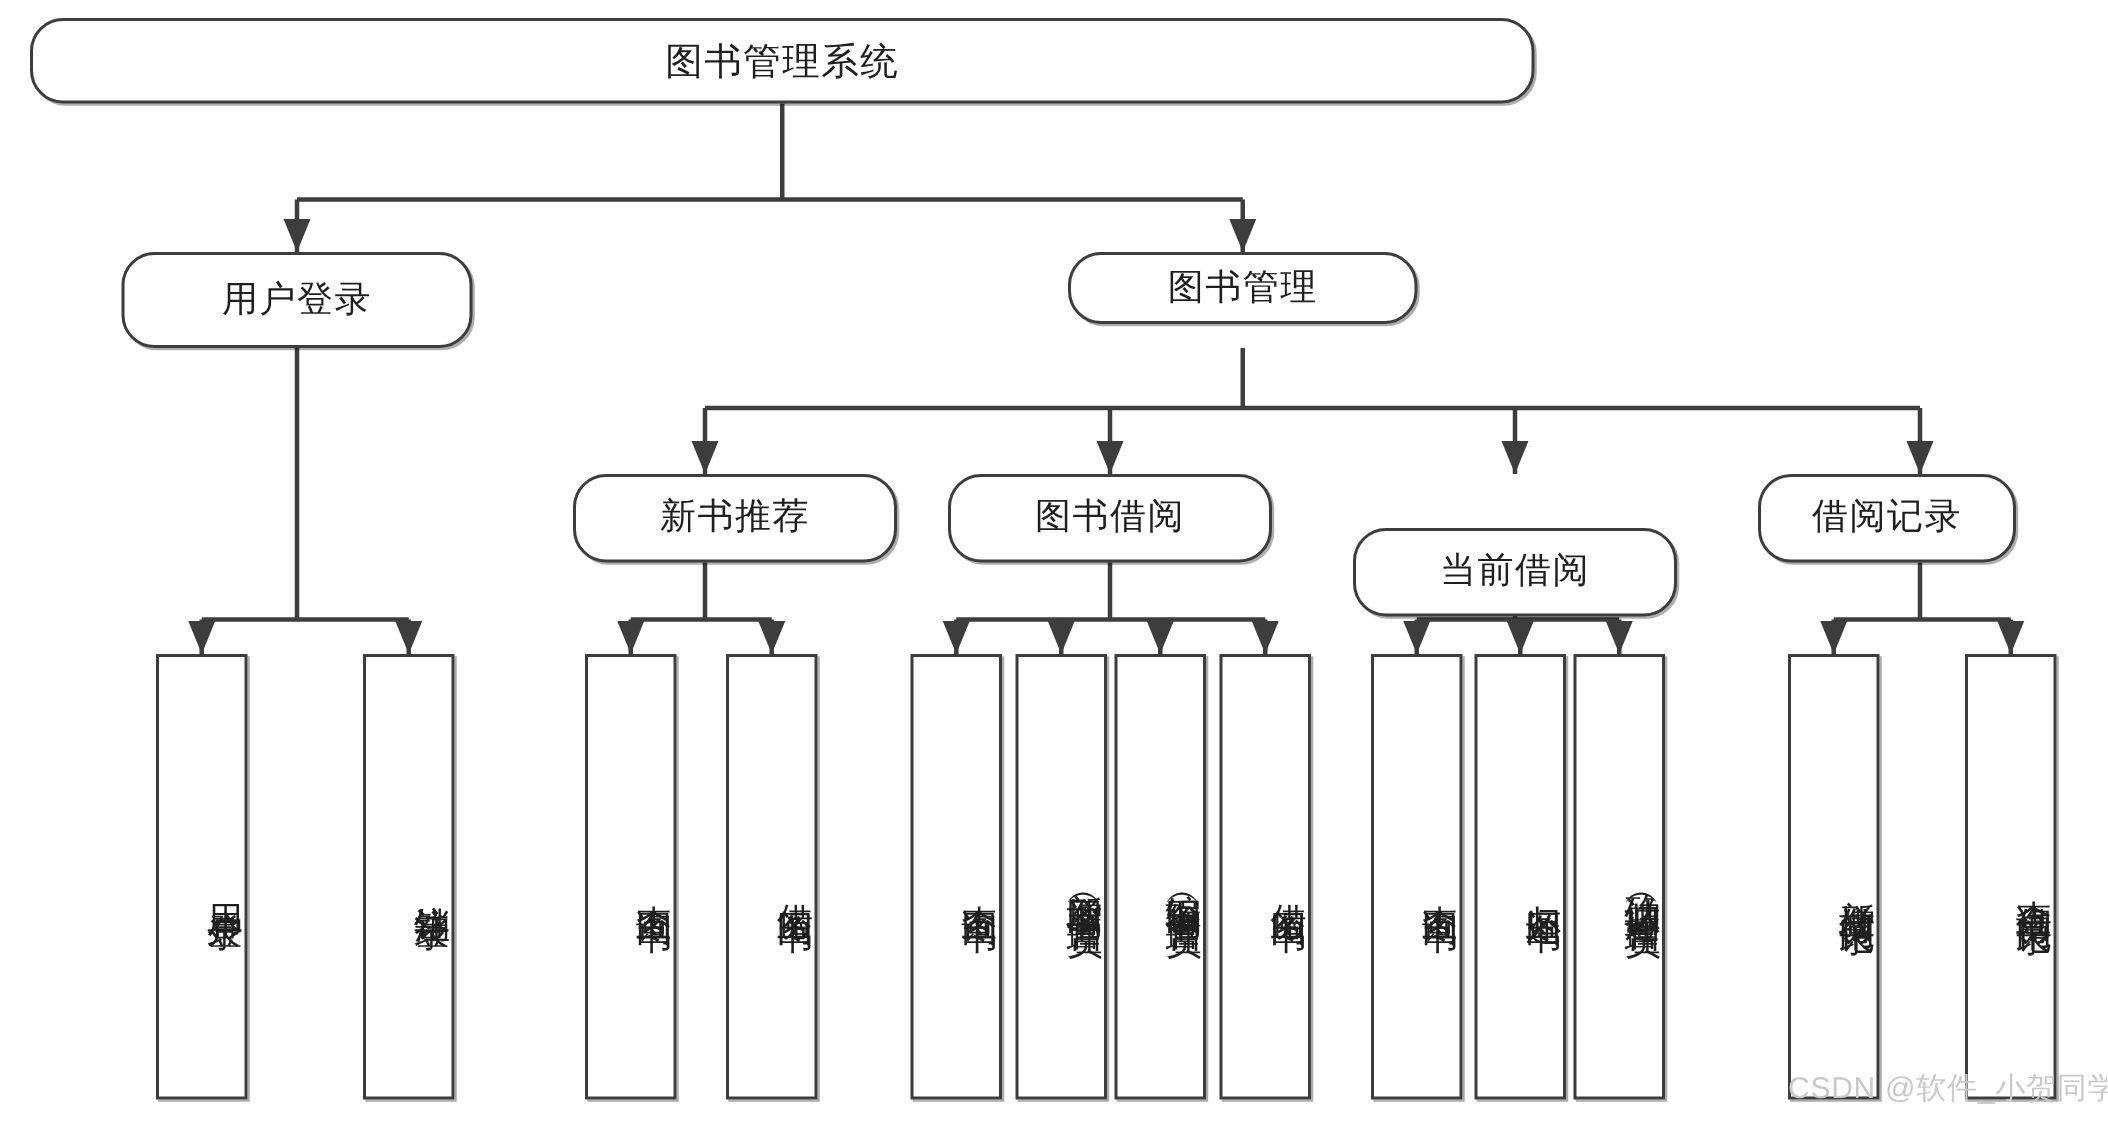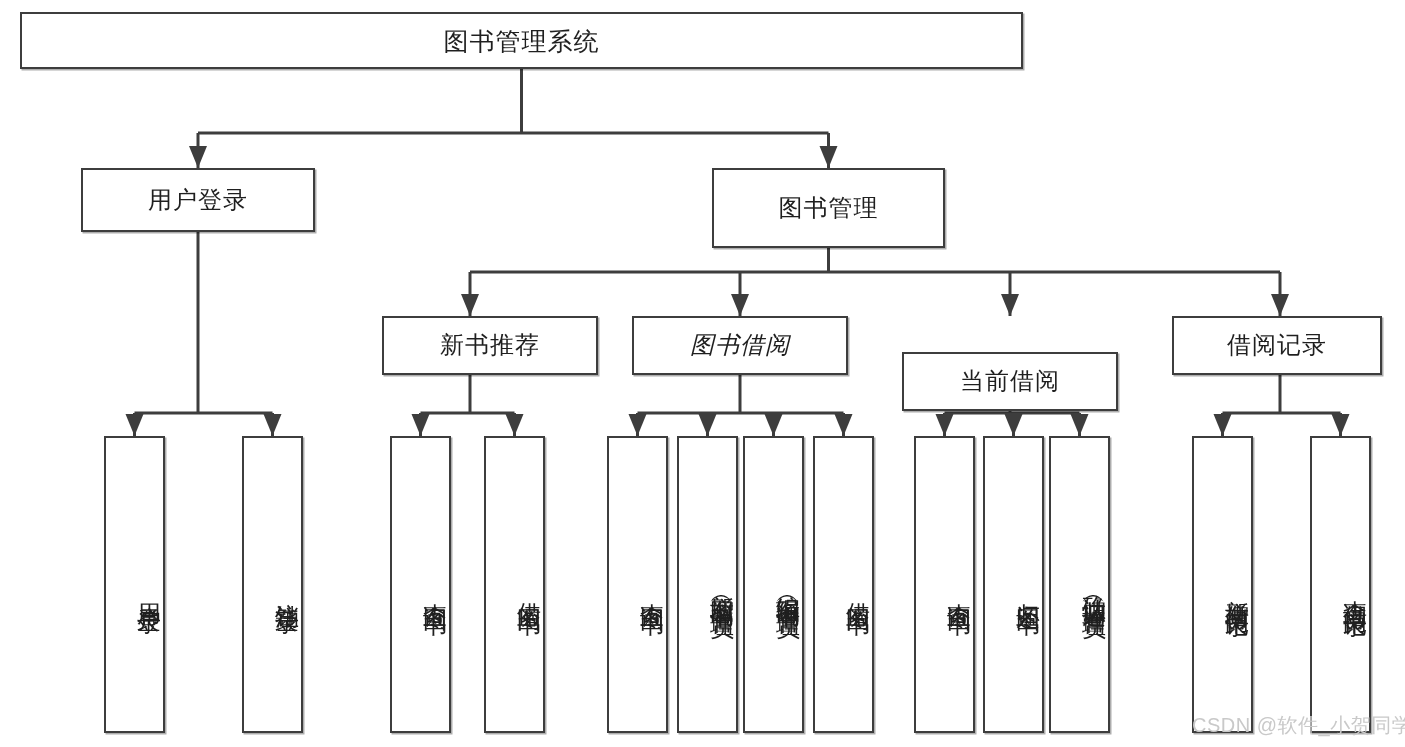--- a/index.html
+++ b/index.html
@@ -33,20 +33,21 @@
     display: flex;
     align-items: center;
     justify-content: center;
     color: #1f1f1f;
     box-shadow: 1.5px 1.5px 0 rgba(0,0,0,0.32);
   }
   .node.horiz {
     font-size: 24px;
     letter-spacing: 1px;
     line-height: 1.2;
+    border-radius: 22px;
   }
   .node.vert {
     writing-mode: vertical-rl;
     text-orientation: upright;
     font-size: 24px;
     letter-spacing: 3px;
     line-height: 1.15;
     align-items: flex-start;
     justify-content: center;
     padding-top: 10px;
@@ -117,25 +118,25 @@
       <line x1="1280" y1="375" x2="1280" y2="413" stroke="#3d3d3d" stroke-width="3"></line>
       <line x1="1222.5" y1="413" x2="1340.5" y2="413" stroke="#3d3d3d" stroke-width="3"></line>
       <line x1="1222.5" y1="413" x2="1222.5" y2="436" stroke="#3d3d3d" stroke-width="3"></line>
       <polygon points="1213.5,414 1231.5,414 1222.5,436" fill="#3d3d3d"></polygon>
       <line x1="1340.5" y1="413" x2="1340.5" y2="436" stroke="#3d3d3d" stroke-width="3"></line>
       <polygon points="1331.5,414 1349.5,414 1340.5,436" fill="#3d3d3d"></polygon>
     </svg>
   <div id="nodes">
       <div class="node horiz root" style="left: 20px; top: 12px; width: 1003px; height: 57px;">图书管理系统</div>
       <div class="node horiz" style="left: 81px; top: 168px; width: 234px; height: 64px;">用户登录</div>
-      <div class="node horiz" style="left: 712px; top: 168px; width: 233px; height: 80px;">图书管理</div>
+      <div class="node horiz" style="left: 712px; top: 168px; width: 233px; height: 48px;">图书管理</div>
       <div class="node horiz" style="left: 362px; top: 316px; width: 216px; height: 59px; margin-left: 20px;">新书推荐</div>
-      <div class="node horiz" style="left: 632px; top: 316px; width: 216px; height: 59px; font-style: italic;">图书借阅</div>
+      <div class="node horiz" style="left: 632px; top: 316px; width: 216px; height: 59px;">图书借阅</div>
       <div class="node horiz" style="left: 902px; top: 316px; width: 216px; height: 59px; margin-top: 36px;">当前借阅</div>
-      <div class="node horiz" style="left: 1172px; top: 316px; width: 210px; height: 59px;">借阅记录</div>
+      <div class="node horiz" style="left: 1172px; top: 316px; width: 172px; height: 59px;">借阅记录</div>
       <div class="node vert" style="left: 104px; top: 436px; width: 61px; height: 297px;">用户登录</div>
       <div class="node vert" style="left: 242px; top: 436px; width: 61px; height: 297px;">注销登录</div>
       <div class="node vert" style="left: 390px; top: 436px; width: 61px; height: 297px;">查询图书</div>
       <div class="node vert" style="left: 484px; top: 436px; width: 61px; height: 297px;">借阅图书</div>
       <div class="node vert" style="left: 607px; top: 436px; width: 61px; height: 297px;">查询图书</div>
       <div class="node vert" style="left: 677px; top: 436px; width: 61px; height: 297px;">新增图书（管理员）</div>
       <div class="node vert" style="left: 743px; top: 436px; width: 61px; height: 297px;">编辑图书（管理员）</div>
       <div class="node vert" style="left: 813px; top: 436px; width: 61px; height: 297px;">借阅图书</div>
       <div class="node vert" style="left: 914px; top: 436px; width: 61px; height: 297px;">查询图书</div>
       <div class="node vert" style="left: 983px; top: 436px; width: 61px; height: 297px;">归还图书</div>

